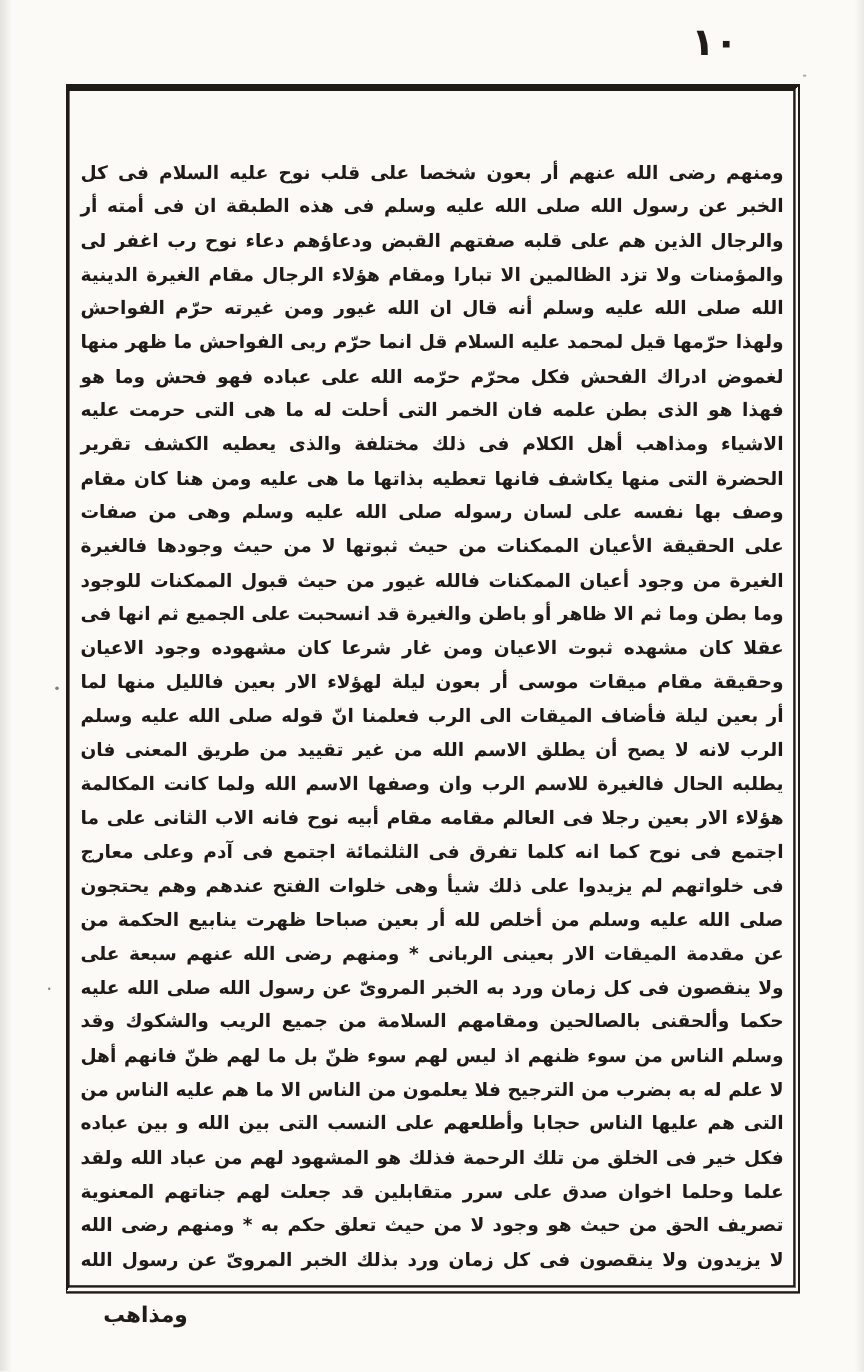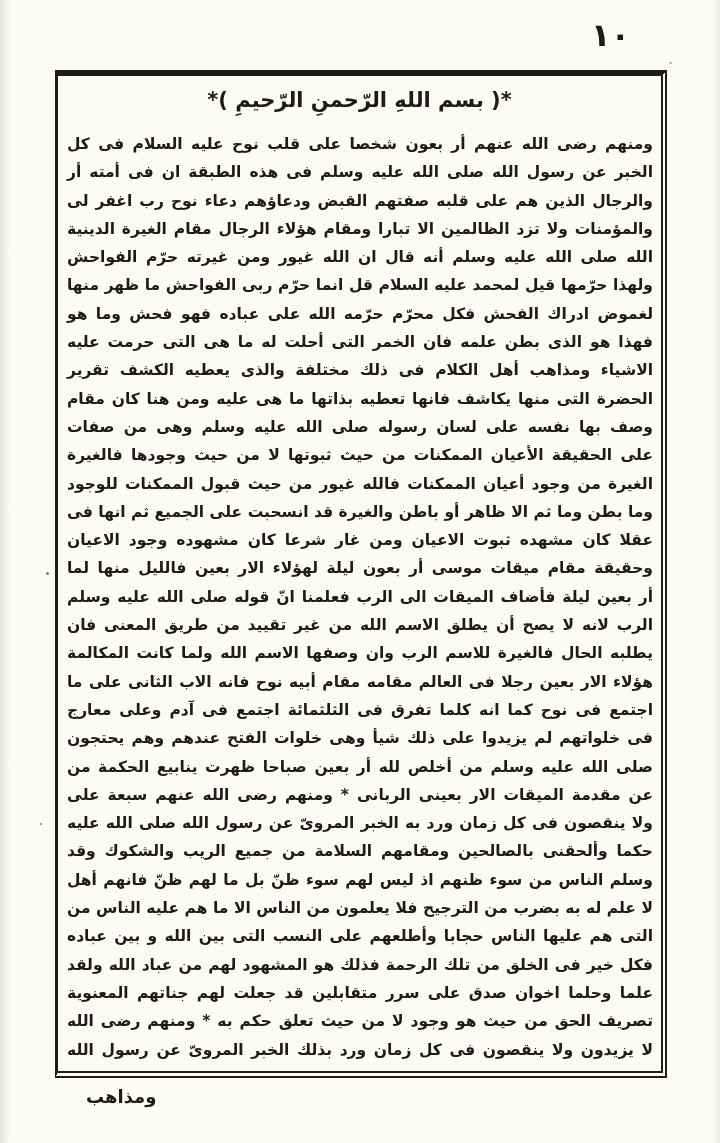--- a/index.html
+++ b/index.html
@@ -18,21 +18,21 @@
     position:absolute;left:0;top:0;width:10px;height:1143px;
     background:linear-gradient(to right, rgba(120,115,105,.18), rgba(120,115,105,0));
     pointer-events:none;
   }
   .scan-edge-right{
     position:absolute;right:0;top:0;width:8px;height:1143px;
     background:linear-gradient(to left, rgba(120,115,105,.12), rgba(120,115,105,0));
     pointer-events:none;
   }
   .page-number{
-    position:absolute;top:16px;right:90px;
+    position:absolute;top:16px;right:105px;
     font-size:32px;font-weight:bold;direction:rtl;
     letter-spacing:2px;
   }
   .frame{
     position:absolute;left:55px;top:70px;width:612px;height:1008px;
     box-sizing:border-box;
     border-top:6px solid var(--ink);
     border-left:3px solid var(--ink);
     border-right:6px double var(--ink);
     border-bottom:7px double var(--ink);
@@ -70,21 +70,20 @@
 </style>
 </head>
 <body>
 
 <div class="scan-edge-left"></div>
 <div class="scan-edge-right"></div>
 
 <div class="page-number">١٠</div>
 
 <div class="frame">
-  <div class="basmala">*( بسم اللهِ الرّحمنِ الرّحيمِ )*</div>
   <div class="text-block">
       <div class="tline">ومنهم رضى الله عنهم أر بعون شخصا على قلب نوح عليه السلام فى كل زمان لا يزيدون ولا ينقصون هكذا ورد</div>
       <div class="tline">الخبر عن رسول الله صلى الله عليه وسلم فى هذه الطبقة ان فى أمته أر بعين على قلب نوح عليه السلام وهو أول الرسل</div>
       <div class="tline">والرجال الذين هم على قلبه صفتهم القبض ودعاؤهم دعاء نوح رب اغفر لى ولوالدىّ ولمن دخل بيتى مؤمنا وللمؤمنين</div>
       <div class="tline">والمؤمنات ولا تزد الظالمين الا تبارا ومقام هؤلاء الرجال مقام الغيرة الدينية وهو مقام صعب المرتقى فانه صح عن رسول</div>
       <div class="tline">الله صلى الله عليه وسلم أنه قال ان الله غيور ومن غيرته حرّم الفواحش فثبت من هذا الخبر ان الفاحشة هى فاحشة لعينها</div>
       <div class="tline">ولهذا حرّمها قيل لمحمد عليه السلام قل انما حرّم ربى الفواحش ما ظهر منها وما بطن أى ما علم وما لم يعلم الا بالتوقيف</div>
       <div class="tline">لغموض ادراك الفحش فكل محرّم حرّمه الله على عباده فهو فحش وما هو عين ما أحله فى زمان آخر ولا فى شرع آخر</div>
       <div class="tline">فهذا هو الذى بطن علمه فان الخمر التى أحلت له ما هى التى حرمت عليه ومنع من شربها فعلل الاحكام قد تكون أعيان</div>
       <div class="tline">الاشياء ومذاهب أهل الكلام فى ذلك مختلفة والذى يعطيه الكشف تقرير المذهبين فانّ المكاشف يحكم بحسب</div>

